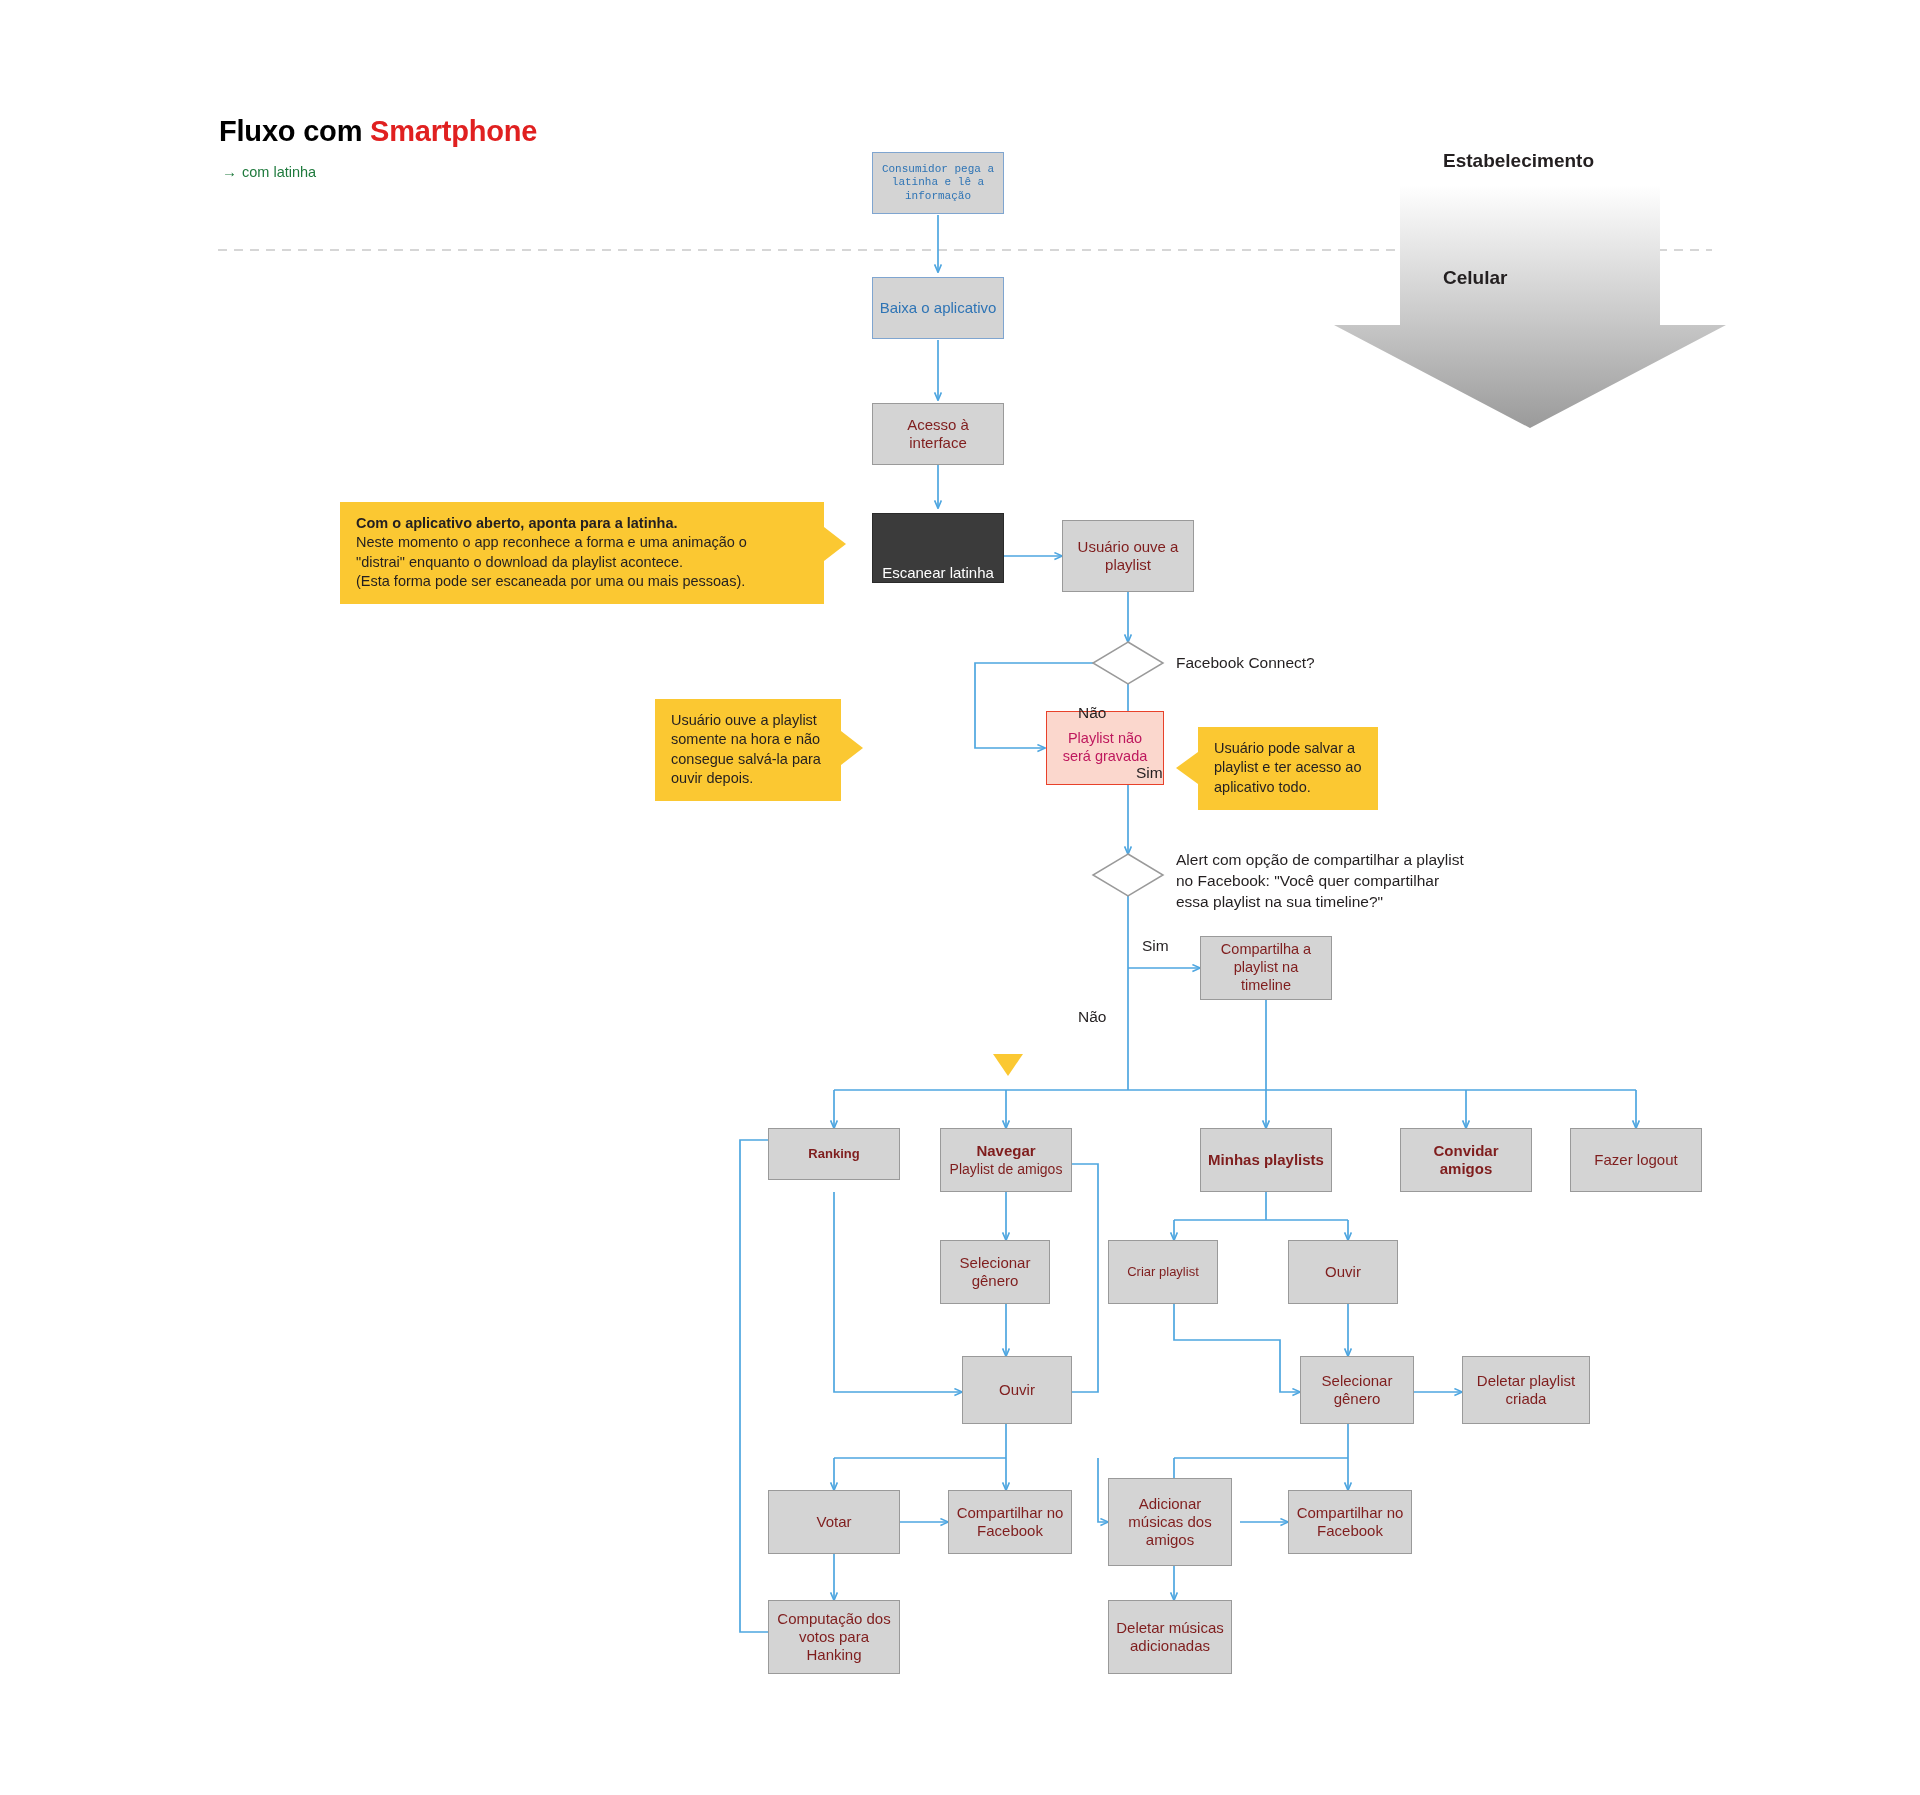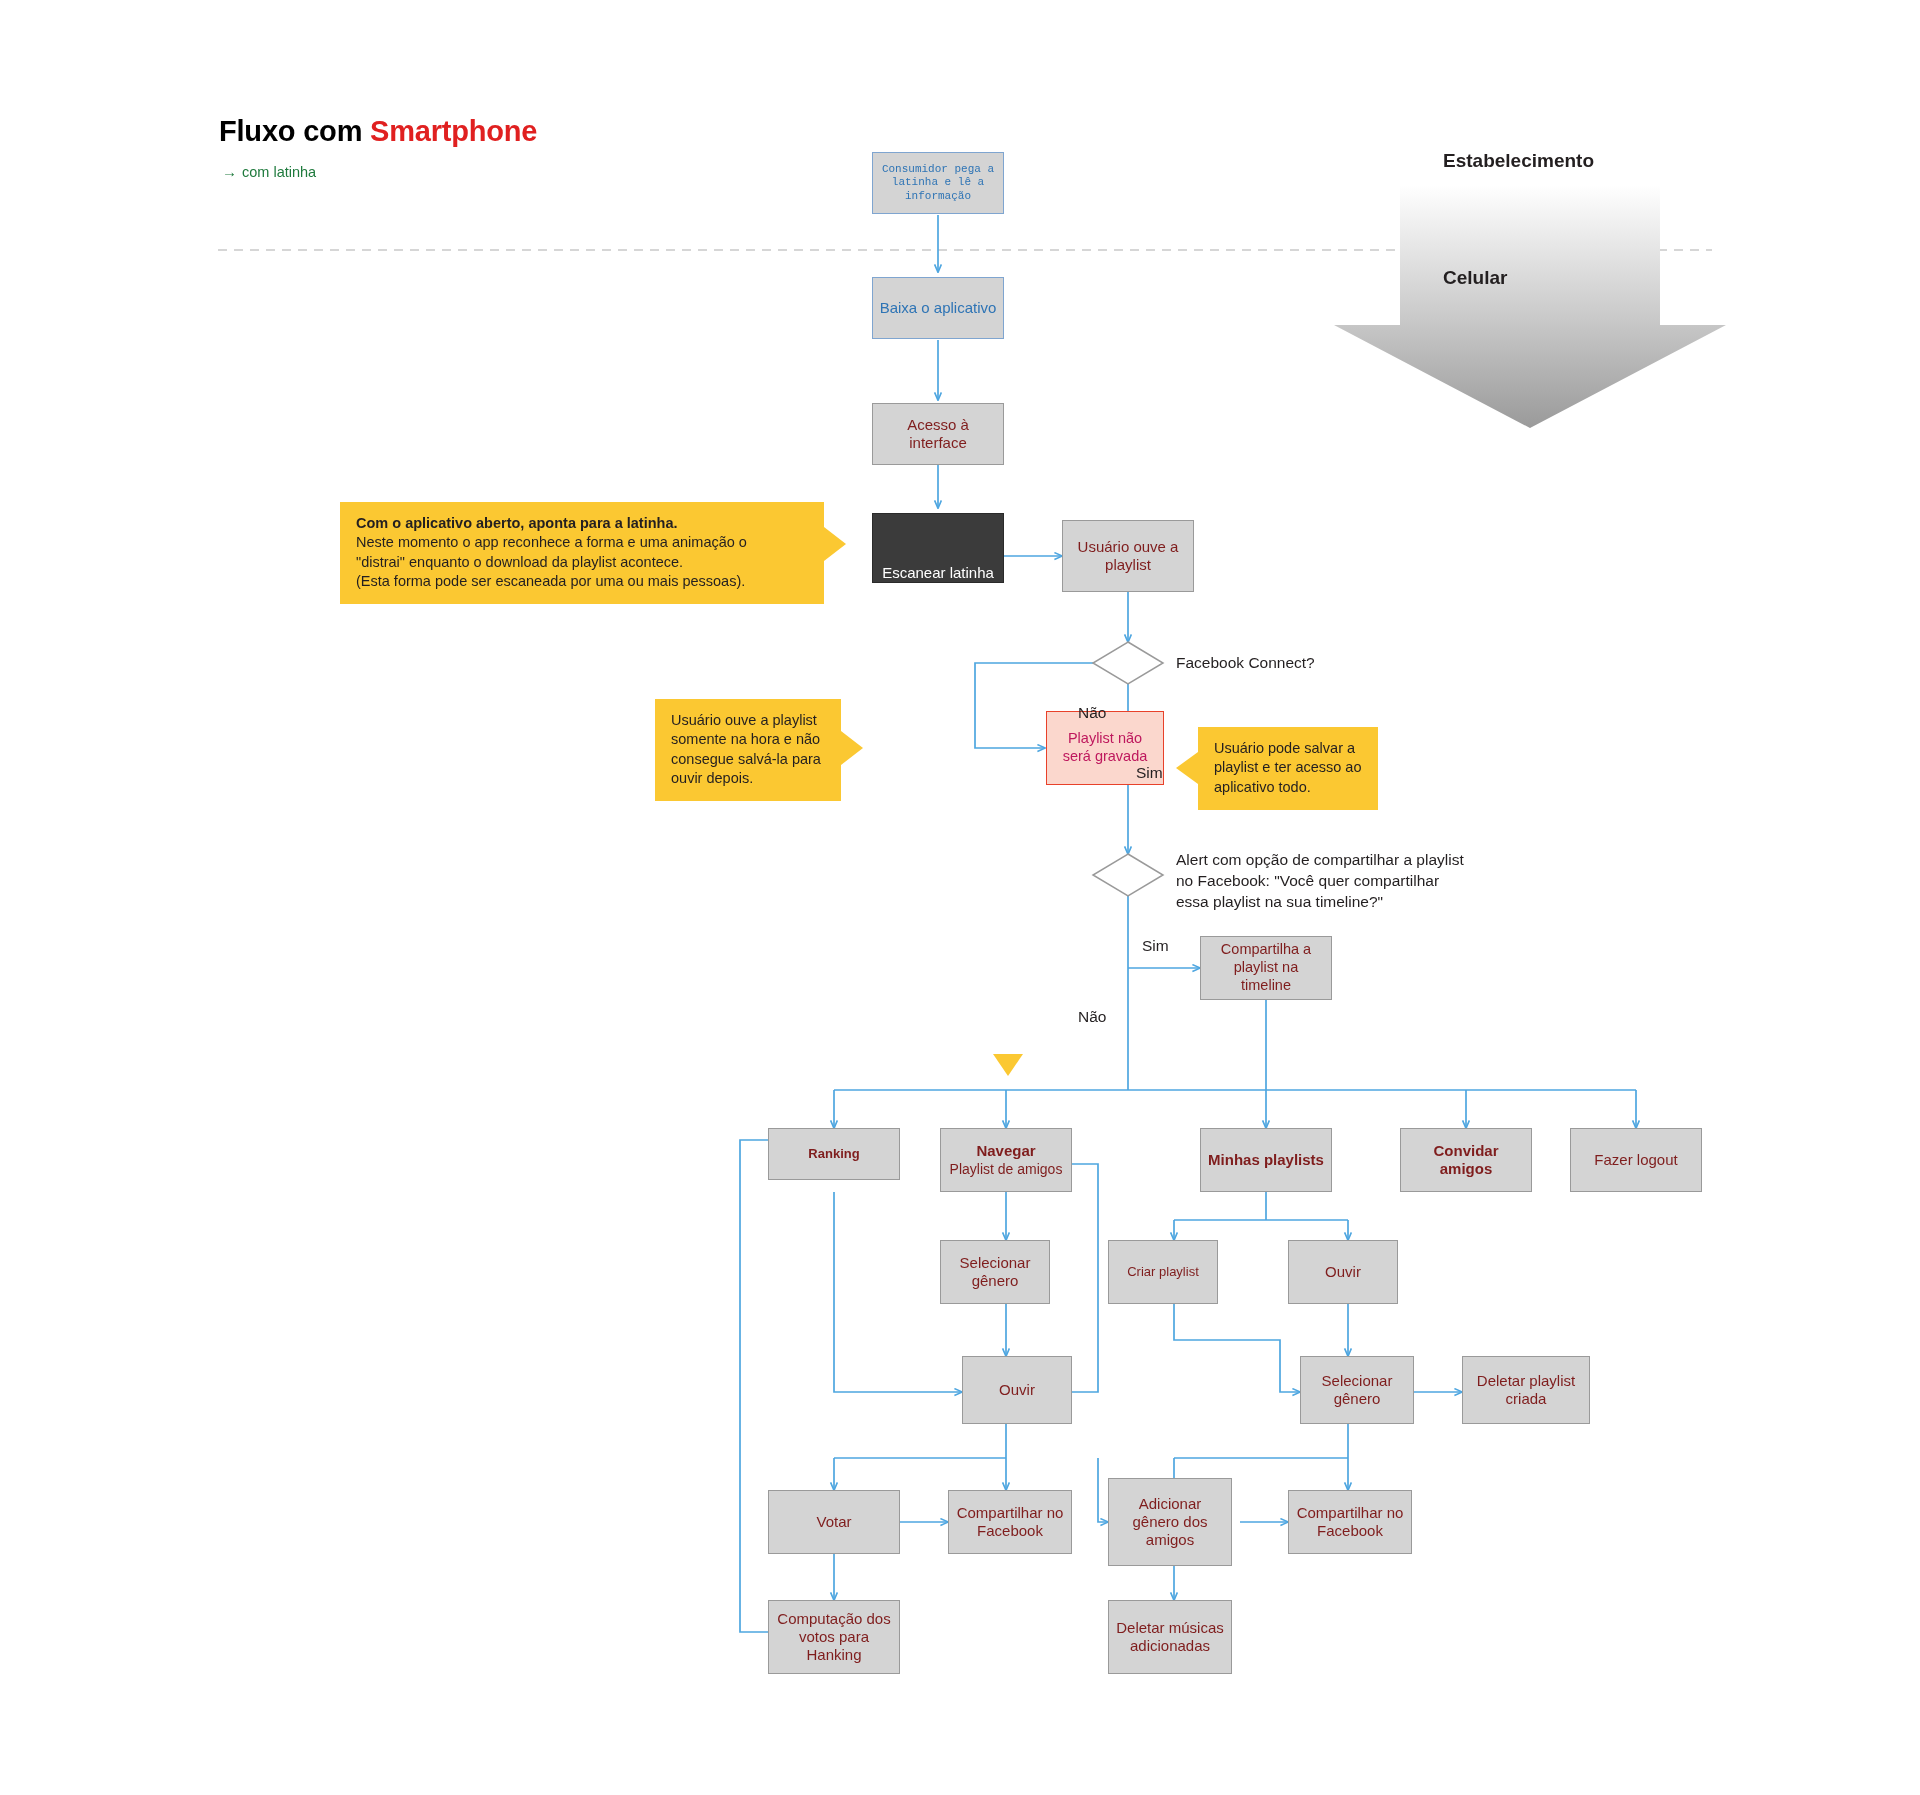--- a/index.html
+++ b/index.html
@@ -221,21 +221,21 @@
 
   <div class="node n-gray" style="left:768px;top:1490px;width:132px;height:64px;font-size:15px;">
     <span class="inner">Votar</span>
     </div>
 
   <div class="node n-gray" style="left:948px;top:1490px;width:124px;height:64px;font-size:15px;">
     <span class="inner">Compartilhar no Facebook</span>
     </div>
 
   <div class="node n-gray" style="left:1108px;top:1478px;width:124px;height:88px;font-size:15px;">
-    <span class="inner">Adicionar gênero dos amigos</span>
+    <span class="inner">Adicionar músicas dos amigos</span>
     </div>
 
   <div class="node n-gray" style="left:1288px;top:1490px;width:124px;height:64px;font-size:15px;">
     <span class="inner">Compartilhar no Facebook</span>
     </div>
 
   <div class="node n-gray" style="left:768px;top:1600px;width:132px;height:74px;font-size:15px;">
     <span class="inner">Computação dos votos para Hanking</span>
     </div>
 

